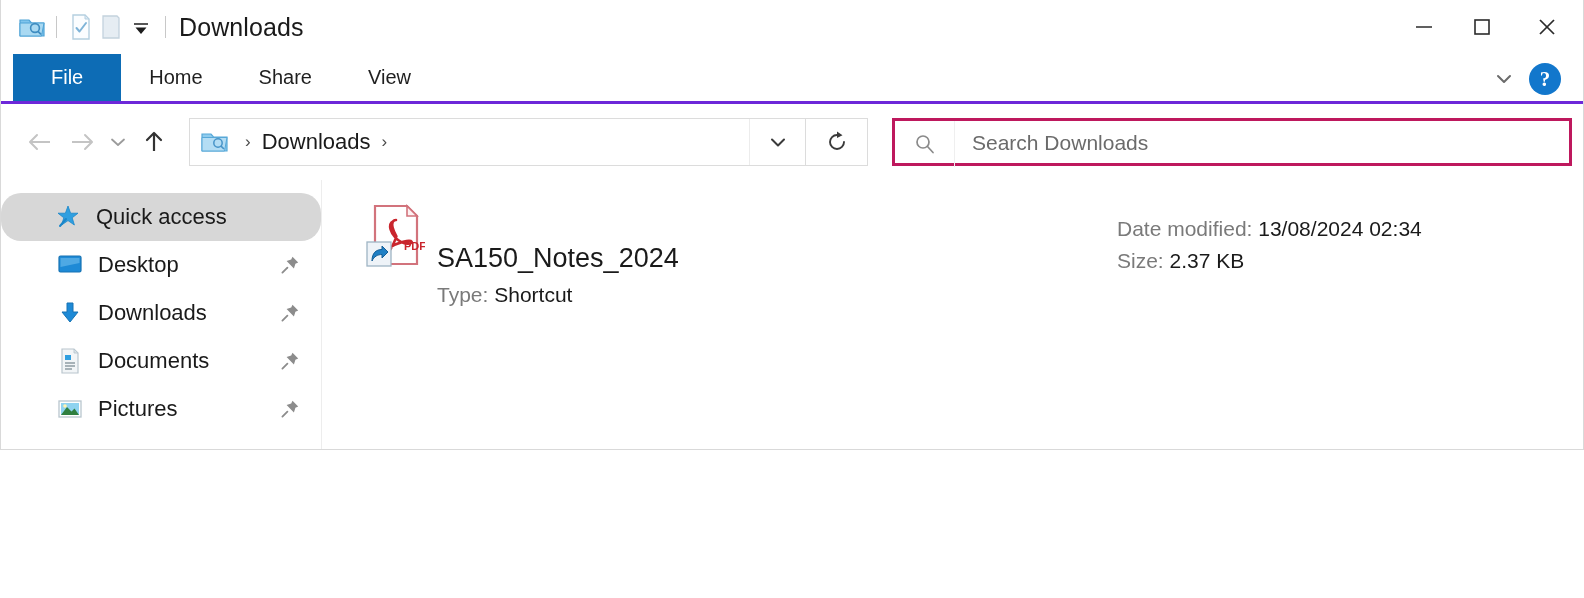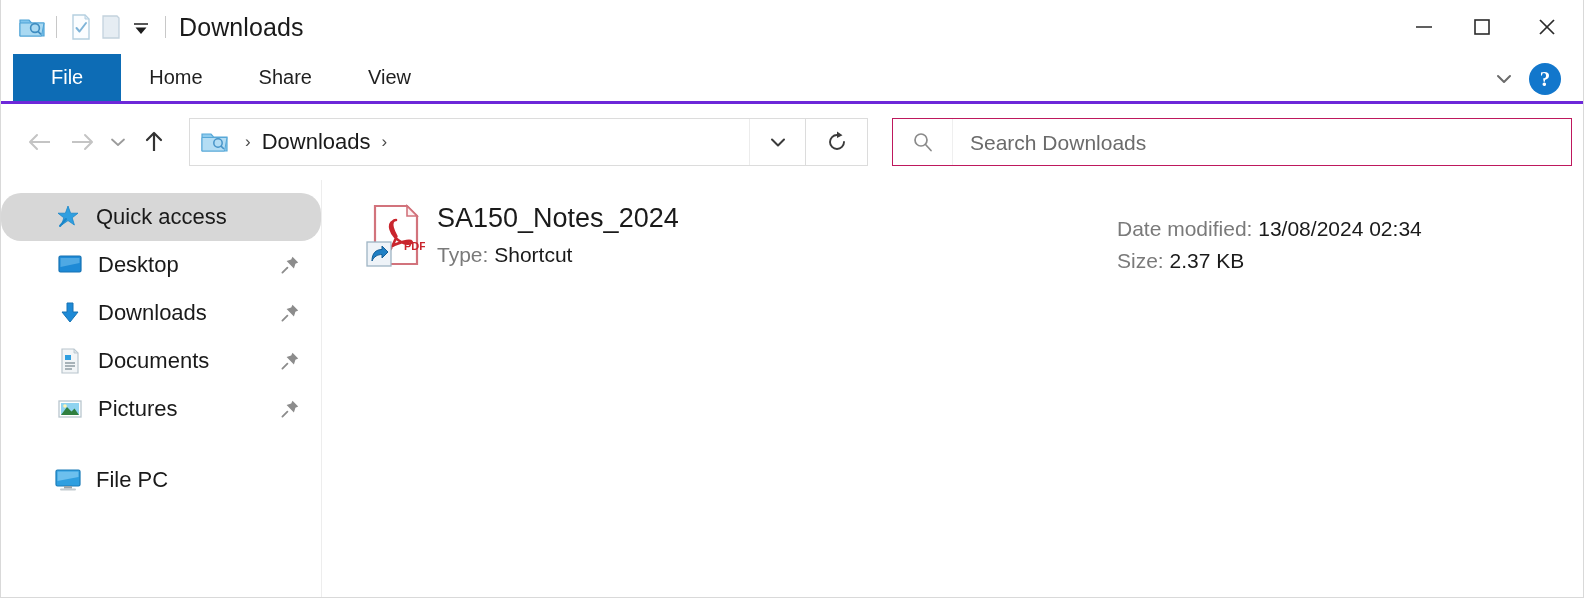--- a/index.html
+++ b/index.html
@@ -8,21 +8,21 @@
     width: 1584px;
     height: 598px;
     background: #ffffff;
     font-family: "Liberation Sans", sans-serif;
     overflow: hidden;
   }
 
   #explorer-window {
     position: relative;
     width: 1584px;
-    height: 598px;
+    height: 450px;
     background: #f97316;
     border: 1px solid #d9d9d9;
     border-top: none;
     overflow: hidden;
   }
 
   
   #title-bar {
     position: relative;
     height: 54px;
@@ -164,24 +164,24 @@
     border-left: none;
     display: flex; align-items: center; justify-content: center;
     background: #ffffff;
     flex: 0 0 auto;
   }
 
   #search-box {
     width: 680px;
     height: 48px;
     margin-left: 24px;
-    border: 1px solid #be185d;
-    background: #ffffff;
-    display: flex;
-    align-items: flex-end;
+    border: 3px solid #be185d;
+    background: #ffffff;
+    display: flex;
+    align-items: flex-start;
     flex: 0 0 auto;
   }
   #search-icon-wrap {
     width: 60px; height: 46px;
     display: flex; align-items: center; justify-content: center;
     border-right: 1px solid #efefef;
   }
   #search-input {
     border: none;
     outline: none;
@@ -275,20 +275,21 @@
 
   #file-text-block {
     padding-left: 4px;
     padding-top: 2px;
   }
   #file-name {
     font-size: 27px;
     color: #1a1a1a;
     line-height: 34px;
     white-space: nowrap;
+    margin-top: 40px;
   }
   #file-type-line {
     font-size: 21px;
     line-height: 30px;
     margin-top: 5px;
     white-space: nowrap;
   }
   .meta-label { color: #7a7a7a; }
   .meta-value { color: #1a1a1a; }
 

